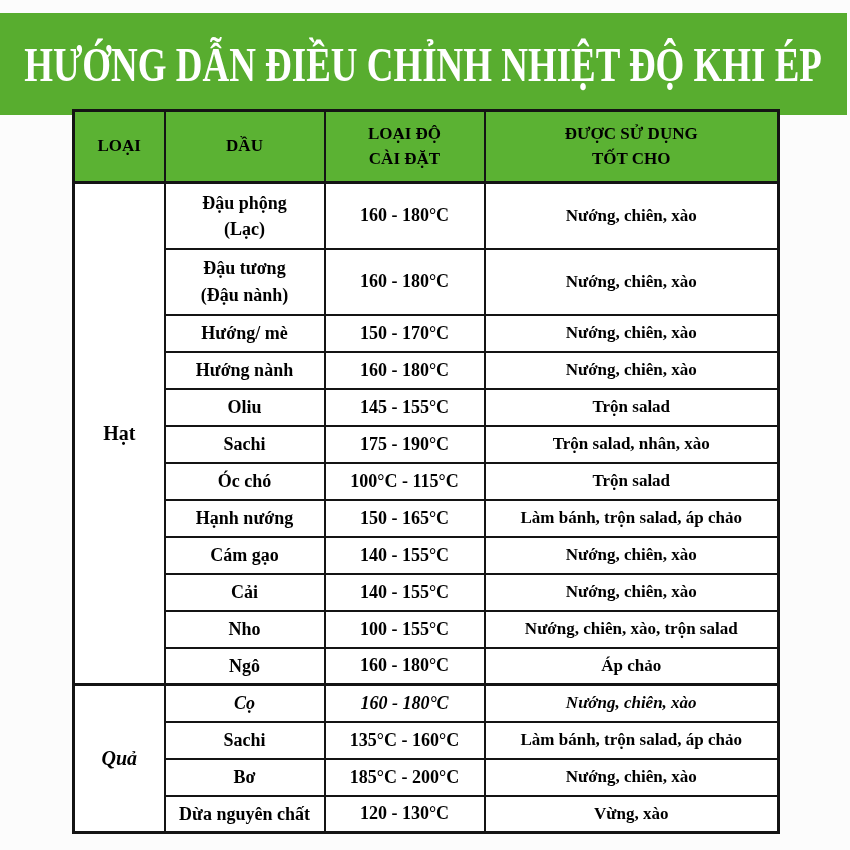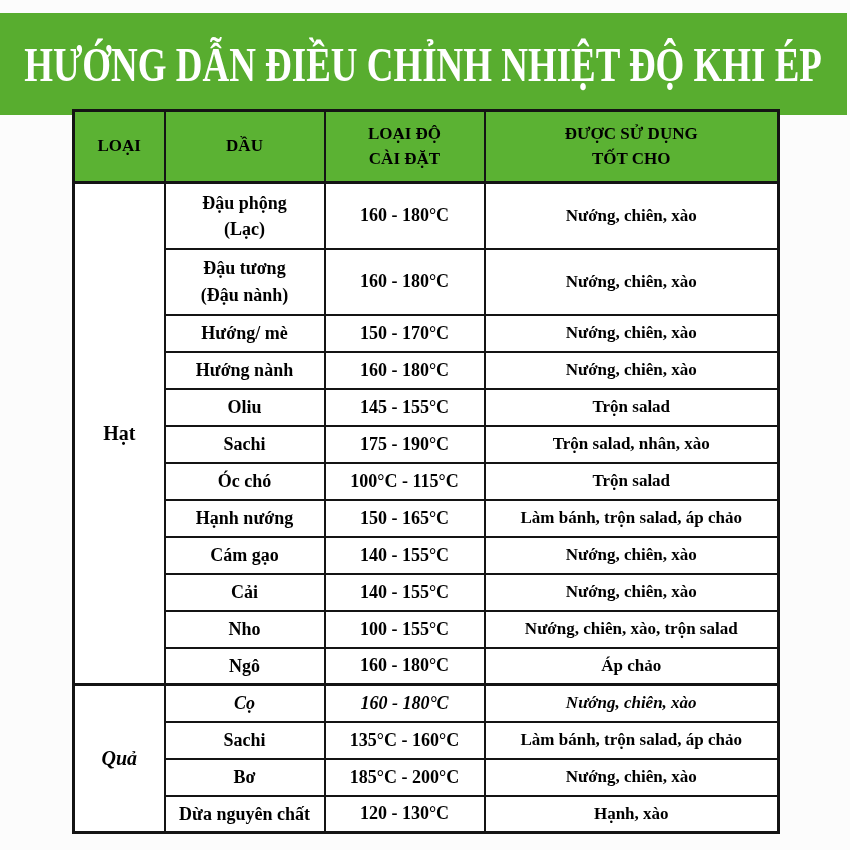--- a/index.html
+++ b/index.html
@@ -197,18 +197,18 @@
           <td class="uses">Làm bánh, trộn salad, áp chảo</td>
         </tr>
         <tr>
           <td class="oil">Bơ</td>
           <td class="temp">185°C - 200°C</td>
           <td class="uses">Nướng, chiên, xào</td>
         </tr>
         <tr>
           <td class="oil">Dừa nguyên chất</td>
           <td class="temp">120 - 130°C</td>
-          <td class="uses">Hạnh, xào</td>
+          <td class="uses">Vừng, xào</td>
         </tr>
       </tbody>
   </table>
 
 </div>
 
 </body></html>

